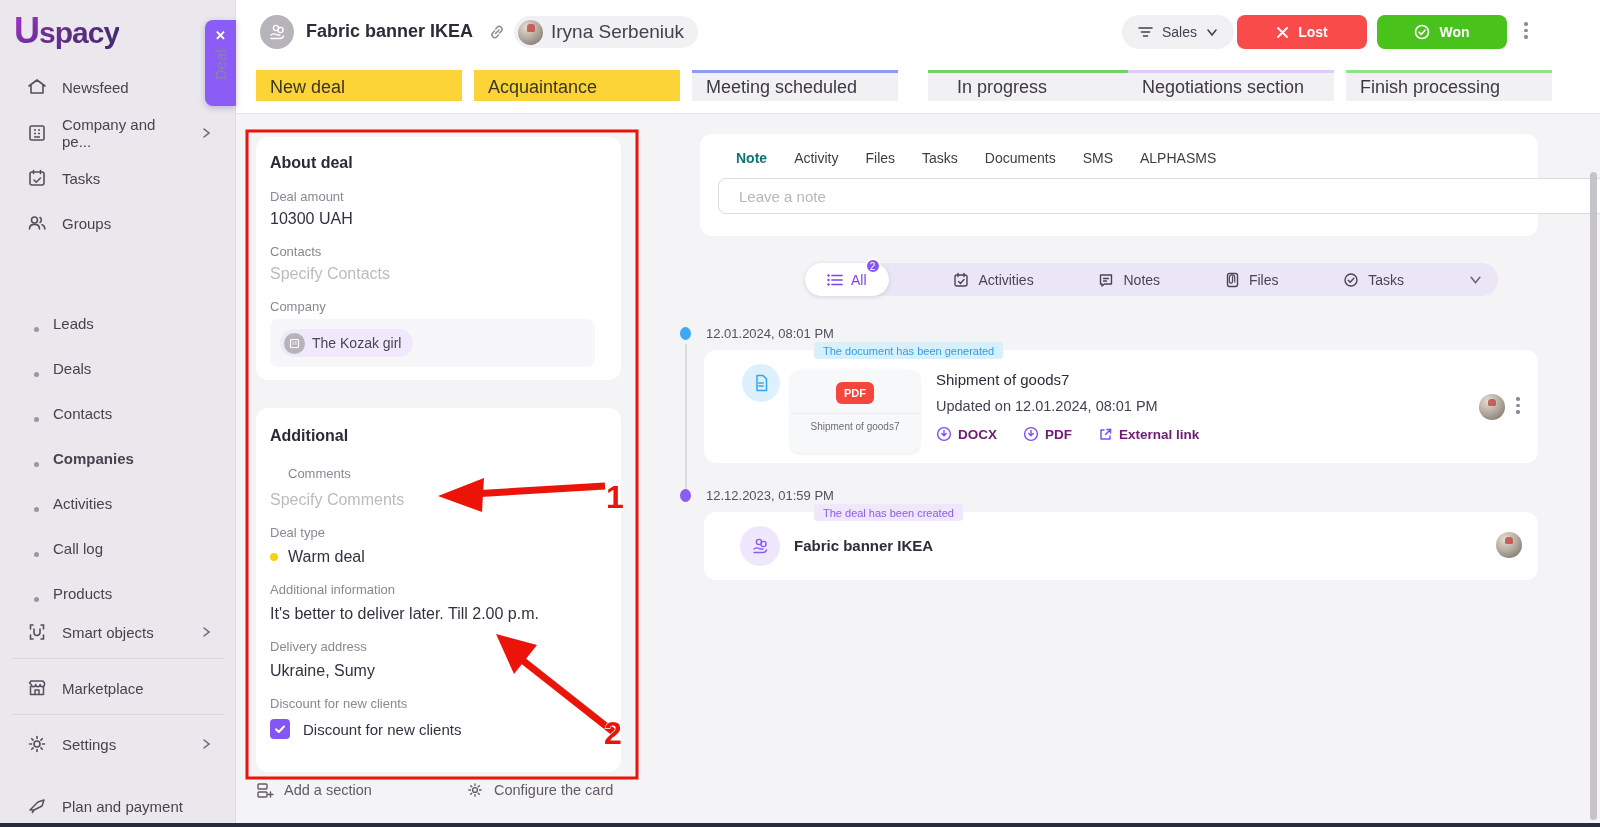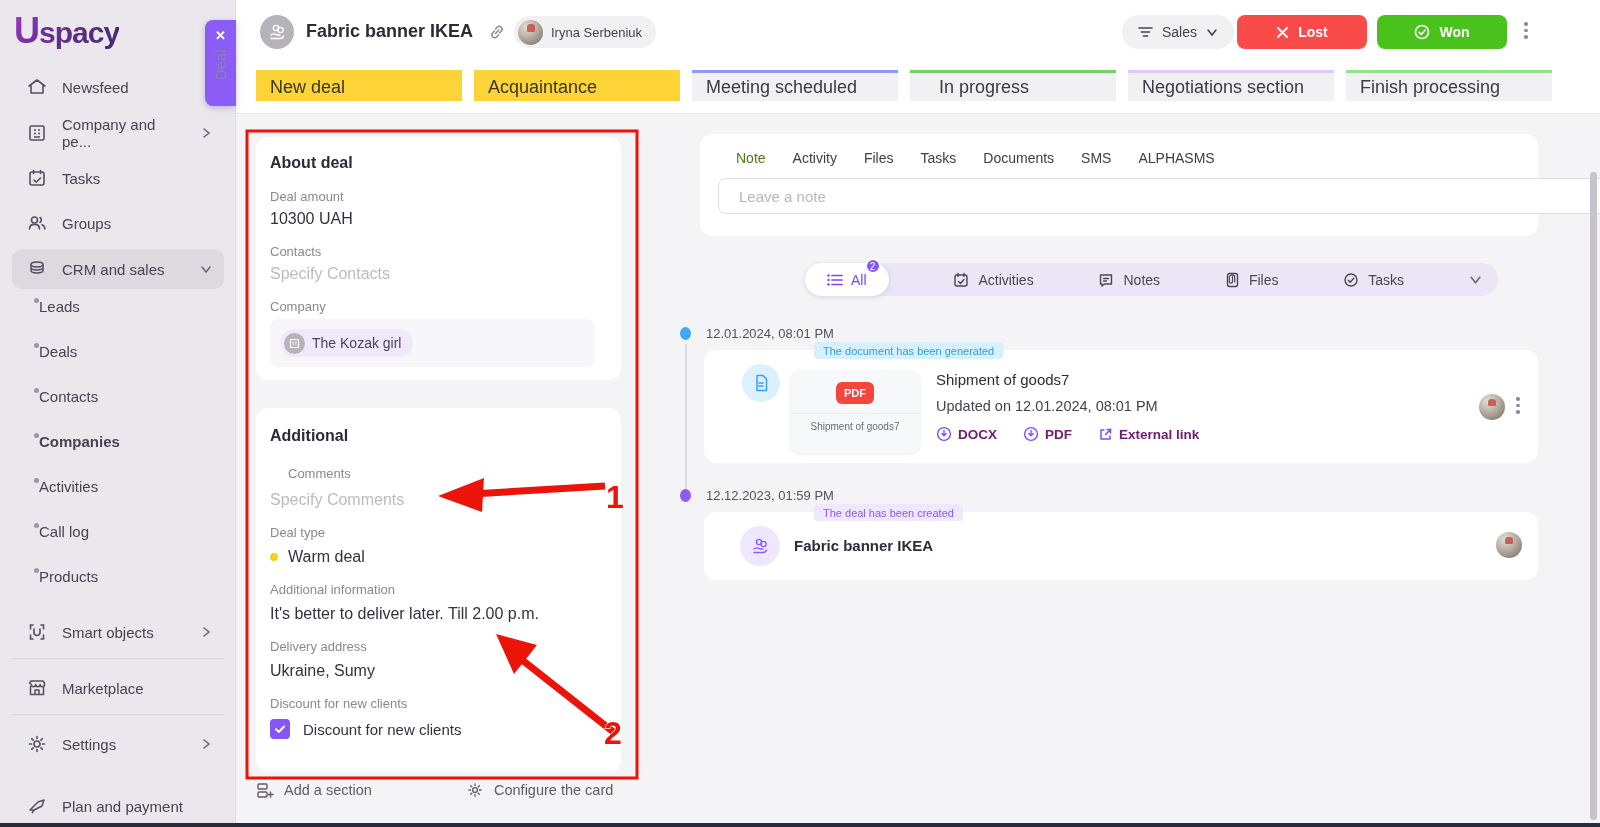--- a/index.html
+++ b/index.html
@@ -8,37 +8,37 @@
   .app { position:relative; width:1600px; height:827px; background:#f4f3f5; overflow:hidden; }
 
   
   .sidebar { position:absolute; left:0; top:0; width:236px; height:827px; background:#eae8ec; border-right:1px solid #dfdde2; }
   .logo { position:absolute; left:14px; top:10px; font-size:30px; font-weight:bold; letter-spacing:-1px; }
   .logo .u { background:linear-gradient(135deg,#a736c9,#5b2d91); -webkit-background-clip:text; background-clip:text; color:transparent; font-size:36px; }
   .logo .rest { background:linear-gradient(135deg,#7a2f9e,#3f2a6e); -webkit-background-clip:text; background-clip:text; color:transparent; }
   .s-item { position:absolute; left:12px; width:212px; height:40px; display:flex; align-items:center; gap:14px; padding-left:14px; font-size:15px; color:#474350; border-radius:10px; cursor:pointer; }
   .s-item.active { background:#dcd9df; }
   .s-item .chev { margin-left:auto; margin-right:12px; display:flex; }
-  .s-sub { position:absolute; left:12px; width:212px; height:34px; display:flex; align-items:flex-start; padding-left:22px; font-size:15px; color:#474350; cursor:pointer; }
+  .s-sub { position:absolute; left:12px; width:212px; height:34px; display:flex; align-items:flex-end; gap:14px; padding-left:22px; font-size:15px; color:#474350; cursor:pointer; }
   .bullet { width:5px; height:5px; border-radius:50%; background:#9b97a3; }
   .s-div { position:absolute; left:12px; width:212px; height:1px; background:#d8d5db; }
   .sideicon { width:22px; height:22px; flex:0 0 auto; }
   .deal-tab { position:absolute; left:205px; top:20px; width:31px; height:86px; background:#8b5cf6; border-radius:8px 0 0 8px; display:flex; flex-direction:column; align-items:center; padding-top:8px; gap:6px; color:#fff; z-index:30; cursor:pointer; box-shadow:0 2px 6px rgba(60,20,160,.25); }
   .deal-tab .x { font-size:13px; font-weight:bold; }
   .deal-tab .lbl { writing-mode:vertical-rl; transform:rotate(180deg); font-size:14px; letter-spacing:.5px; }
 
   
   .topbar { position:absolute; left:236px; top:0; width:1364px; height:64px; background:#fff; }
   .deal-avatar { position:absolute; left:24px; top:15px; width:34px; height:34px; border-radius:50%; background:#b6b3ba; display:flex; align-items:center; justify-content:center; }
   .page-title { position:absolute; left:70px; top:21px; font-size:18px; font-weight:700; color:#2e2a38; }
   .link-ic { position:absolute; left:252px; top:23px; }
   .owner-pill { position:absolute; left:278px; top:16px; height:32px; background:#f1f0f3; border-radius:16px; display:flex; align-items:center; gap:8px; padding:0 14px 0 4px; }
   .avatar { border-radius:50%; background:radial-gradient(circle at 35% 28%, #e4ded6 0%, #b7ada2 45%, #6e6760 100%); position:relative; overflow:hidden; }
   .avatar::after { content:""; position:absolute; left:34%; top:18%; width:32%; height:30%; background:#c2453f; border-radius:40% 40% 20% 20%; opacity:.8; }
-  .owner-name { font-size:13px; color:#45414e; }
+  .owner-name { font-size:19px; color:#45414e; }
   .funnel-pill { position:absolute; left:886px; top:15px; height:34px; background:#f1f0f3; border-radius:17px; display:flex; align-items:center; gap:9px; padding:0 16px; font-size:14px; color:#45414e; cursor:pointer; }
   .btn-lost { position:absolute; left:1001px; top:15px; width:130px; height:34px; background:#fa4b4b; border:none; border-radius:8px; color:#fff; font-weight:700; font-size:14px; display:flex; align-items:center; justify-content:center; gap:9px; cursor:pointer; font-family:inherit; }
   .btn-won { position:absolute; left:1141px; top:15px; width:130px; height:34px; background:#49c31b; border:none; border-radius:8px; color:#fff; font-weight:700; font-size:14px; display:flex; align-items:center; justify-content:center; gap:9px; cursor:pointer; font-family:inherit; }
   .kebab-v { display:flex; flex-direction:column; gap:3px; align-items:center; cursor:pointer; }
   .kebab-v i { width:3.5px; height:3.5px; border-radius:50%; background:#8d8996; }
   .topbar .kebab-v { position:absolute; left:1288px; top:22px; }
 
   
   .stages { position:absolute; left:236px; top:64px; width:1364px; height:50px; background:#fff; border-bottom:1px solid #e8e6ea; }
   .stage { position:absolute; top:6px; height:31px; width:206px; border-radius:0; display:flex; align-items:center; padding:0 14px; font-size:18px; color:#3e3947; cursor:pointer; }
@@ -58,21 +58,21 @@
   .company-field { position:absolute; left:14px; width:325px; height:48px; background:#f7f6f8; border-radius:8px; display:flex; align-items:center; padding:0 10px; }
   .company-chip { background:#f0e9fb; border-radius:14px; height:28px; display:flex; align-items:center; gap:7px; padding:0 12px 0 4px; font-size:14px; color:#4a4553; }
   .chip-ava { width:21px; height:21px; border-radius:50%; background:#b6b3ba; display:flex; align-items:center; justify-content:center; }
   .dot-yellow { width:8px; height:8px; border-radius:50%; background:#f2d117; display:inline-block; }
   .checkbox { width:20px; height:20px; border-radius:4px; background:#8456f6; display:flex; align-items:center; justify-content:center; cursor:pointer; }
 
   
   .note-card { position:absolute; left:700px; top:134px; width:838px; height:102px; background:#fff; border-radius:12px; }
   .tabs { position:absolute; left:36px; top:16px; display:flex; gap:27px; font-size:14px; color:#3f3b49; }
   .tab { cursor:pointer; }
-  .tab.active { color:#4d7c0f; font-weight:400; }
+  .tab.active { color:#0f766e; font-weight:700; }
   .note-input { position:absolute; left:18px; top:44px; width:968px; height:36px; border:1px solid #dedce3; border-radius:8px; font-size:15px; color:#45414e; padding:0 20px; font-family:inherit; background:#fff; }
   .note-input::placeholder { color:#b8b5bf; }
 
   .filterbar { position:absolute; left:805px; top:263px; width:693px; height:33px; background:#eae6f6; border-radius:17px; display:flex; align-items:center; }
   .pill-all { position:relative; height:33px; background:#fff; border-radius:17px; display:flex; align-items:center; gap:8px; padding:0 22px; box-shadow:0 1px 4px rgba(80,60,140,.18); cursor:pointer; }
   .pill-all .txt { color:#7b45f0; font-size:14px; font-weight:500; }
   .badge { position:absolute; right:8px; top:-5px; width:16px; height:16px; border-radius:50%; background:#8456f6; color:#fff; font-size:10px; display:flex; align-items:center; justify-content:center; border:2px solid #fff; }
   .f-items { flex:1; display:flex; justify-content:space-evenly; align-items:center; }
   .f-item { display:flex; align-items:center; gap:9px; font-size:14px; color:#4a4553; cursor:pointer; }
   .f-chev { margin-right:16px; cursor:pointer; display:flex; }
@@ -144,32 +144,20 @@
     </div>
 
     <div class="s-item" style="top:203px;">
       <svg class="sideicon" viewBox="0 0 22 22">
           <circle cx="8.5" cy="8" r="3" fill="none" stroke="#55505e" stroke-width="1.6"></circle>
           <path d="M3.5 17 c0-3 2.2-4.6 5-4.6 s5 1.6 5 4.6 M14 5.5 a3 3 0 0 1 0 5 M16 12.7 c1.8.6 2.8 2 2.8 4.3" fill="none" stroke="#55505e" stroke-width="1.6" stroke-linecap="round"></path>
         </svg>
       <span>Groups</span>
     </div>
 
-    <div class="s-item active" style="top:249px;">
-      <svg class="sideicon" viewBox="0 0 22 22">
-          <ellipse cx="11" cy="6.5" rx="6" ry="2.4" fill="none" stroke="#55505e" stroke-width="1.5"></ellipse>
-          <path d="M5 6.5 v3 c0 1.3 2.7 2.4 6 2.4 s6-1.1 6-2.4 v-3 M5 9.5 v3 c0 1.3 2.7 2.4 6 2.4 s6-1.1 6-2.4 v-3" fill="none" stroke="#55505e" stroke-width="1.5"></path>
-        </svg>
-      <span>CRM and sales</span>
-      <span class="chev">
-          <svg width="12" height="12" viewBox="0 0 12 12">
-            <path d="M2 4 L6 9 L10 4" fill="none" stroke="#6d6876" stroke-width="1.6" stroke-linecap="round"></path>
-          </svg>
-        </span>
-    </div>
 
     <div class="s-sub" style="top:298px;">
         <span class="bullet"></span>
         <span>Leads</span>
       </div>
     <div class="s-sub" style="top:343px;">
         <span class="bullet"></span>
         <span>Deals</span>
       </div>
     <div class="s-sub" style="top:388px;">
@@ -293,21 +281,21 @@
   <div class="stages">
     <div class="stage yellow" style="left:20px;">
         <span>New deal</span>
       </div>
     <div class="stage yellow" style="left:238px;">
         <span>Acquaintance</span>
       </div>
     <div class="stage gray blue" style="left:456px;">
         <span>Meeting scheduled</span>
       </div>
-    <div class="stage gray green" style="left:674px;padding-left:29px;">
+    <div class="stage gray green" style="left:692px;padding-left:29px;">
         <span>In progress</span>
       </div>
     <div class="stage gray lavender" style="left:892px;">
         <span>Negotiations section</span>
       </div>
     <div class="stage gray lightgreen" style="left:1110px;">
         <span>Finish processing</span>
       </div>
   </div>
 

